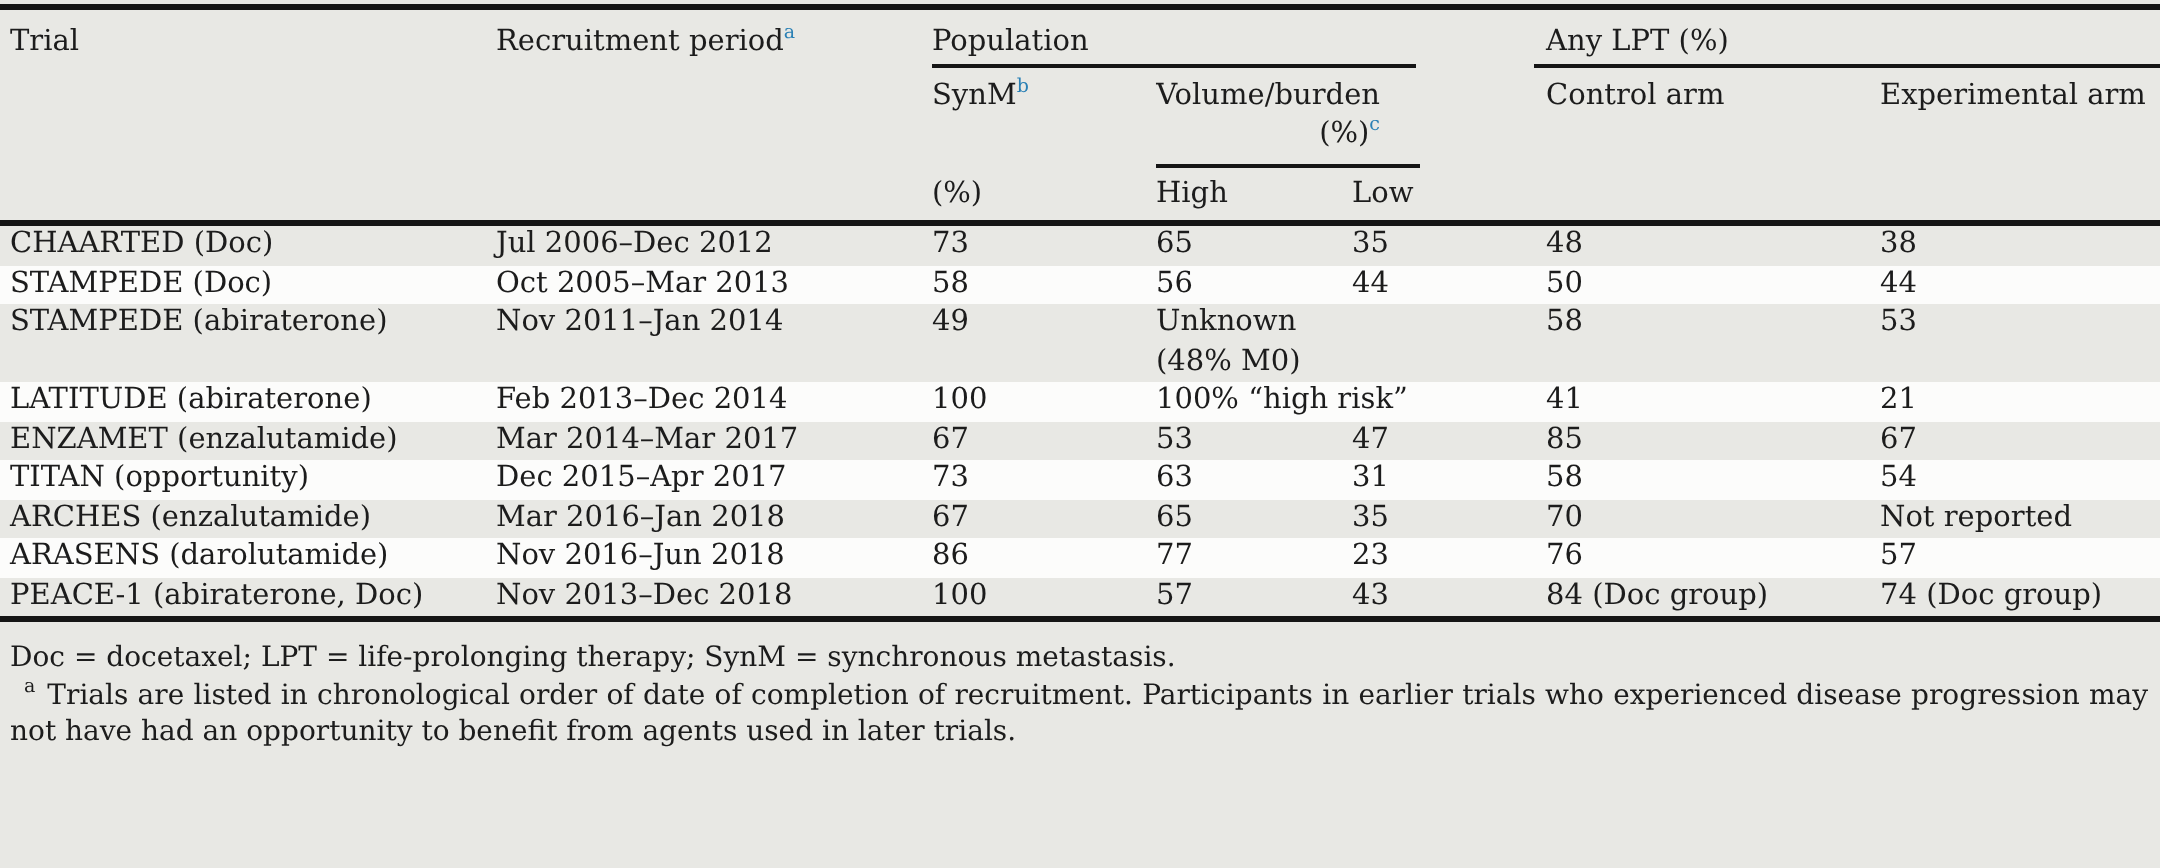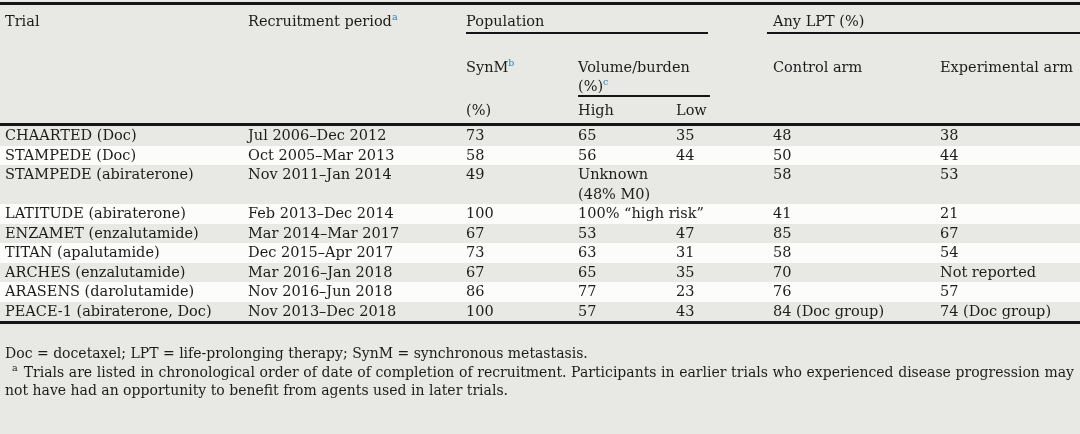--- a/index.html
+++ b/index.html
@@ -28,44 +28,44 @@
     line-height:19.5px;
   }
   th,td{
     font-weight:normal;
     text-align:left;
     vertical-align:top;
     padding:0;
   }
   .c-trial{padding-left:5px;margin-left:44px;}
   thead tr.h1 th{height:30px;padding-top:7px;}
-  thead tr.h2 th{height:50px;padding-top:24px;}
+  thead tr.h2 th{height:50px;padding-top:5px;}
   thead tr.h3 th{height:28px;padding-top:4px;border-bottom:3px solid var(--rule);}
   thead th[rowspan="3"]{border-bottom:3px solid var(--rule);}
   thead tr.h2 th[rowspan="2"]{border-bottom:3px solid var(--rule);}
   th.grp{position:relative;}
   th.grp::after{
     content:"";position:absolute;bottom:0;height:2px;background:var(--rule);
   }
   th.grp-pop::after{left:0;right:65px;}
   th.grp-lpt::after{left:-6px;right:0;}
   th.grp-vol::after{left:0;right:63px;}
-  .volwrap{width:112px;}
+  .volwrap{width:112px;text-align:right;}
   sup{
     font-size:9.5px;
     line-height:0;
     vertical-align:super;
   }
   sup.acc{color:var(--accent);}
   tbody tr{background:var(--white-row);}
   tbody tr.stripe{background:var(--bg);padding-left:24px;}
   tbody tr:last-child td{border-bottom:3px solid var(--rule);}
   td.narrow{padding-right:88px;}
   .footnotes{
-    padding:20px 6px 0 5px;
+    padding:9px 6px 0 5px;
     font-size:14px;
     line-height:18.6px;
   }
   .footnotes p{text-align:justify;}
   .footnotes sup{margin:0 6px 0 7px;font-size:9.5px;}
 </style>
 </head>
 <body>
 
 <div class="page">
@@ -138,21 +138,21 @@
         <tr class="stripe">
           <td class="c-trial">ENZAMET (enzalutamide)</td>
           <td>Mar 2014–Mar 2017</td>
           <td>67</td>
           <td>53</td>
           <td>47</td>
           <td>85</td>
           <td>67</td>
         </tr>
         <tr>
-          <td class="c-trial">TITAN (apalutamide)</td>
+          <td class="c-trial">TITAN (opportunity)</td>
           <td>Dec 2015–Apr 2017</td>
           <td>73</td>
           <td>63</td>
           <td>31</td>
           <td>58</td>
           <td>54</td>
         </tr>
         <tr class="stripe">
           <td class="c-trial">ARCHES (enzalutamide)</td>
           <td>Mar 2016–Jan 2018</td>

